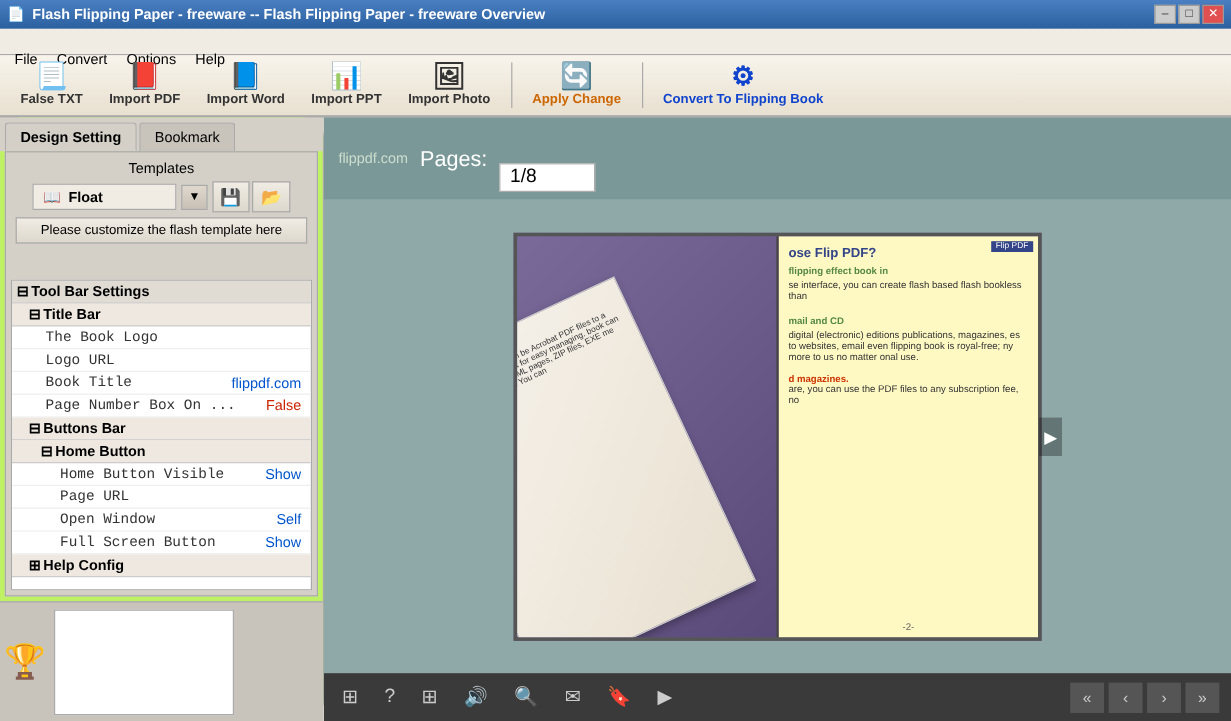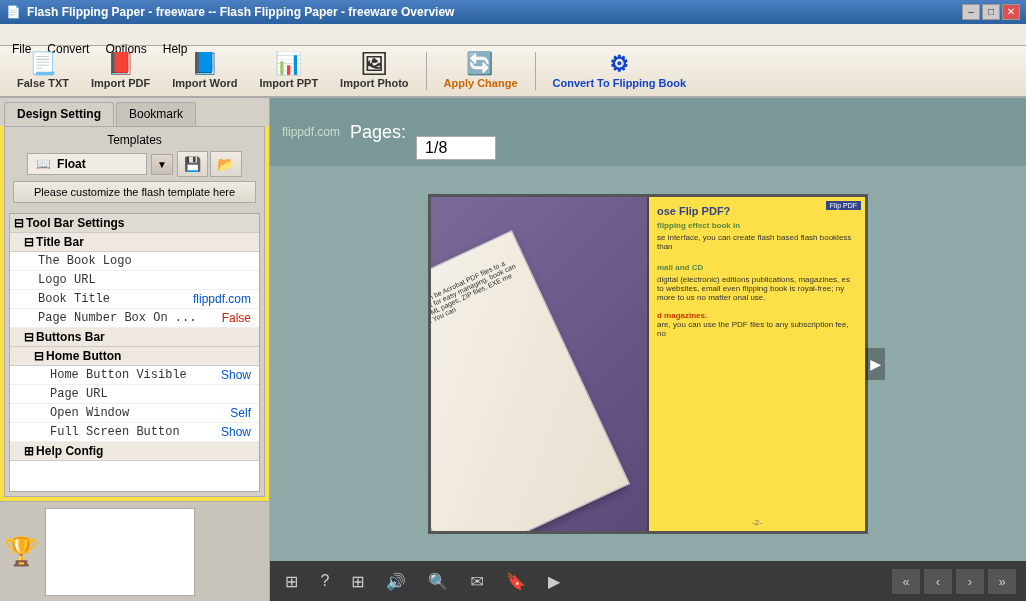--- a/index.html
+++ b/index.html
@@ -69,24 +69,25 @@
     .toolbar-sep { width: 1px; height: 38px; background: #aaa; margin: 0 4px; }
     .toolbar-btn.accent { color: #cc6600; }
     .toolbar-btn.blue { color: #1144cc; }
 
     
     #main { display: flex; height: calc(601px - 24px - 22px - 52px); }
 
     
     #left-panel {
       width: 270px;
-      background: #fde047;
+      background: #bef264;
       border-right: 1px solid #aaa;
       display: flex;
       flex-direction: column;
+      border-radius: 17px;
     }
 
     
     #panel-tabs {
       display: flex;
       background: #d4d0c8;
       padding: 4px 4px 0;
       gap: 2px;
     }
     .panel-tab {
@@ -107,20 +108,21 @@
 
     
     #panel-content {
       flex: 1;
       background: #d4d0c8;
       border: 1px solid #aaa;
       margin: 0 4px 4px;
       display: flex;
       flex-direction: column;
       overflow: hidden;
+      gap: 20px;
     }
 
     .templates-section {
       padding: 6px 8px;
       display: flex;
       flex-direction: column;
       align-items: center;
       gap: 4px;
     }
     .templates-label { font-size: 12px; align-self: center; }
@@ -268,21 +270,21 @@
     }
     .book-left {
       flex: 1;
       background: linear-gradient(135deg, #7a6a9a, #5a4a7a);
       border-right: 2px solid #444;
       position: relative;
       overflow: hidden;
     }
     .book-right {
       flex: 1;
-      background: #fde047;
+      background: #fef9c3;
       position: relative;
       overflow: hidden;
     }
     .flip-page {
       position: absolute;
       width: 200px;
       height: 280px;
       background: linear-gradient(135deg, #f8f4ee, #e8e0d0);
       border: 1px solid #ccc;
       top: 20px;

